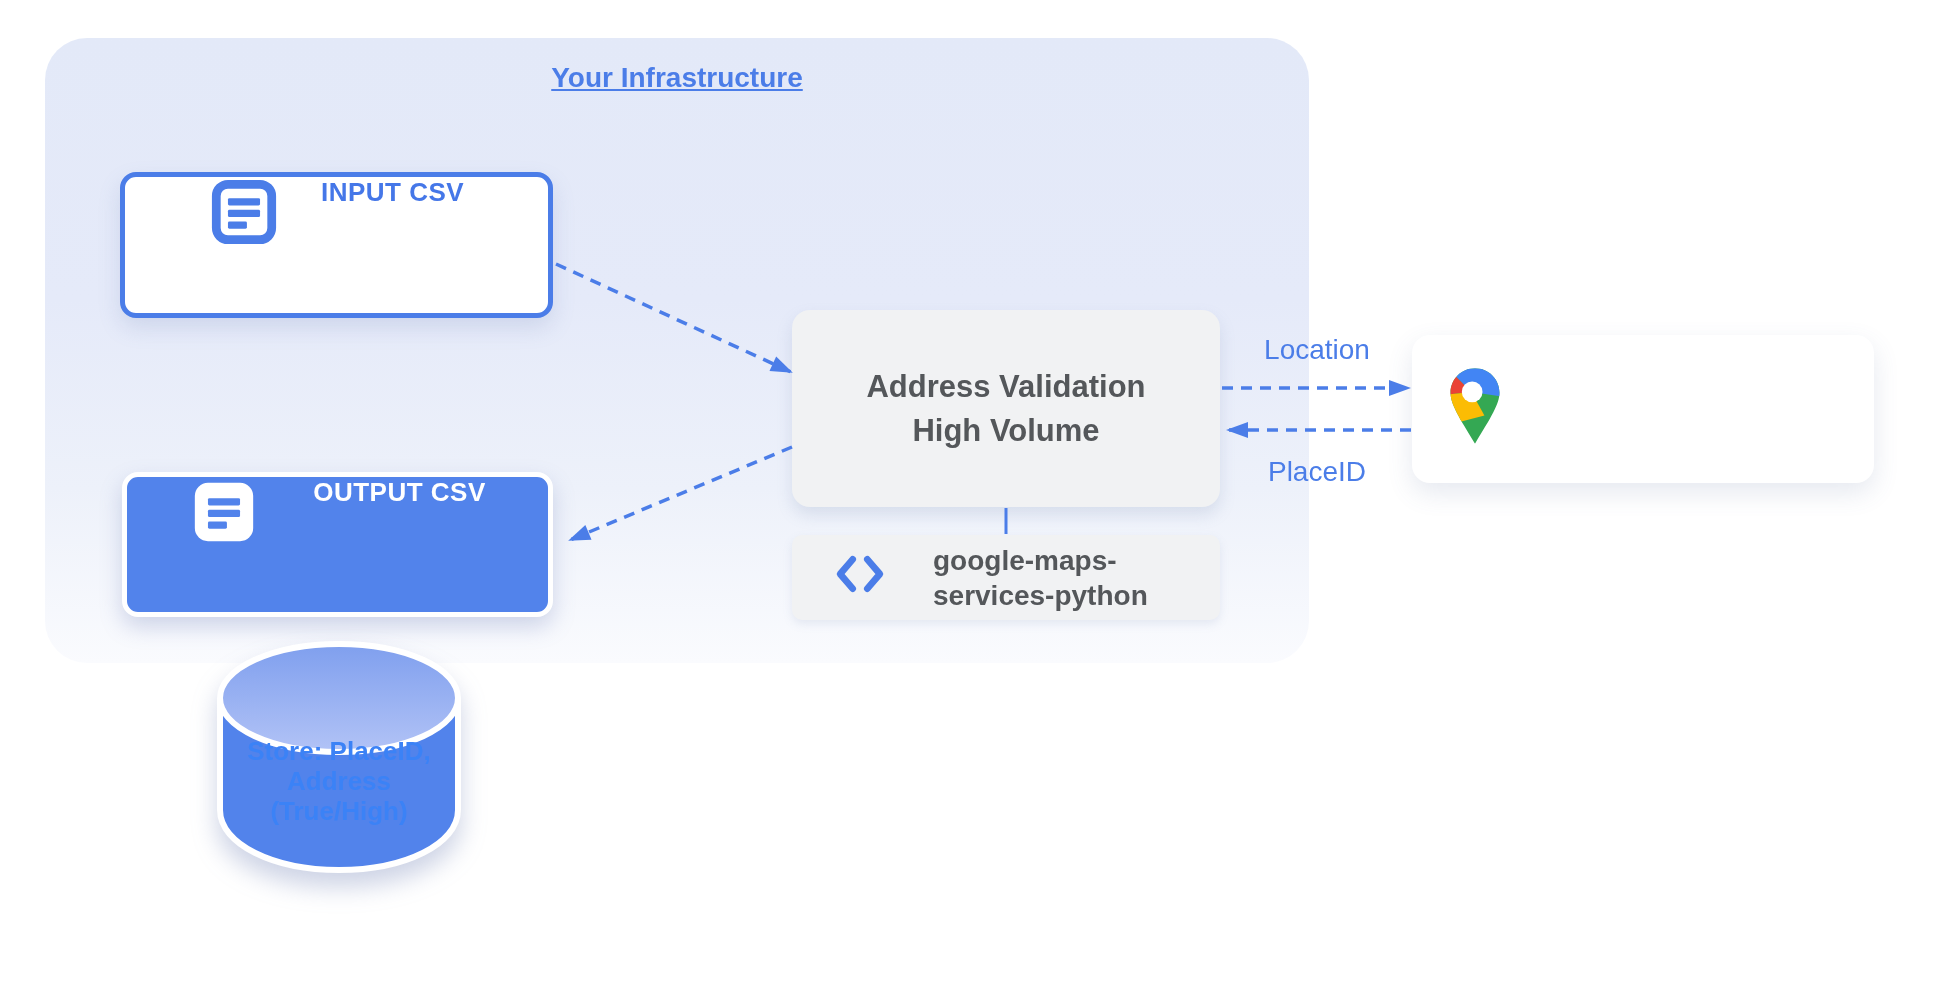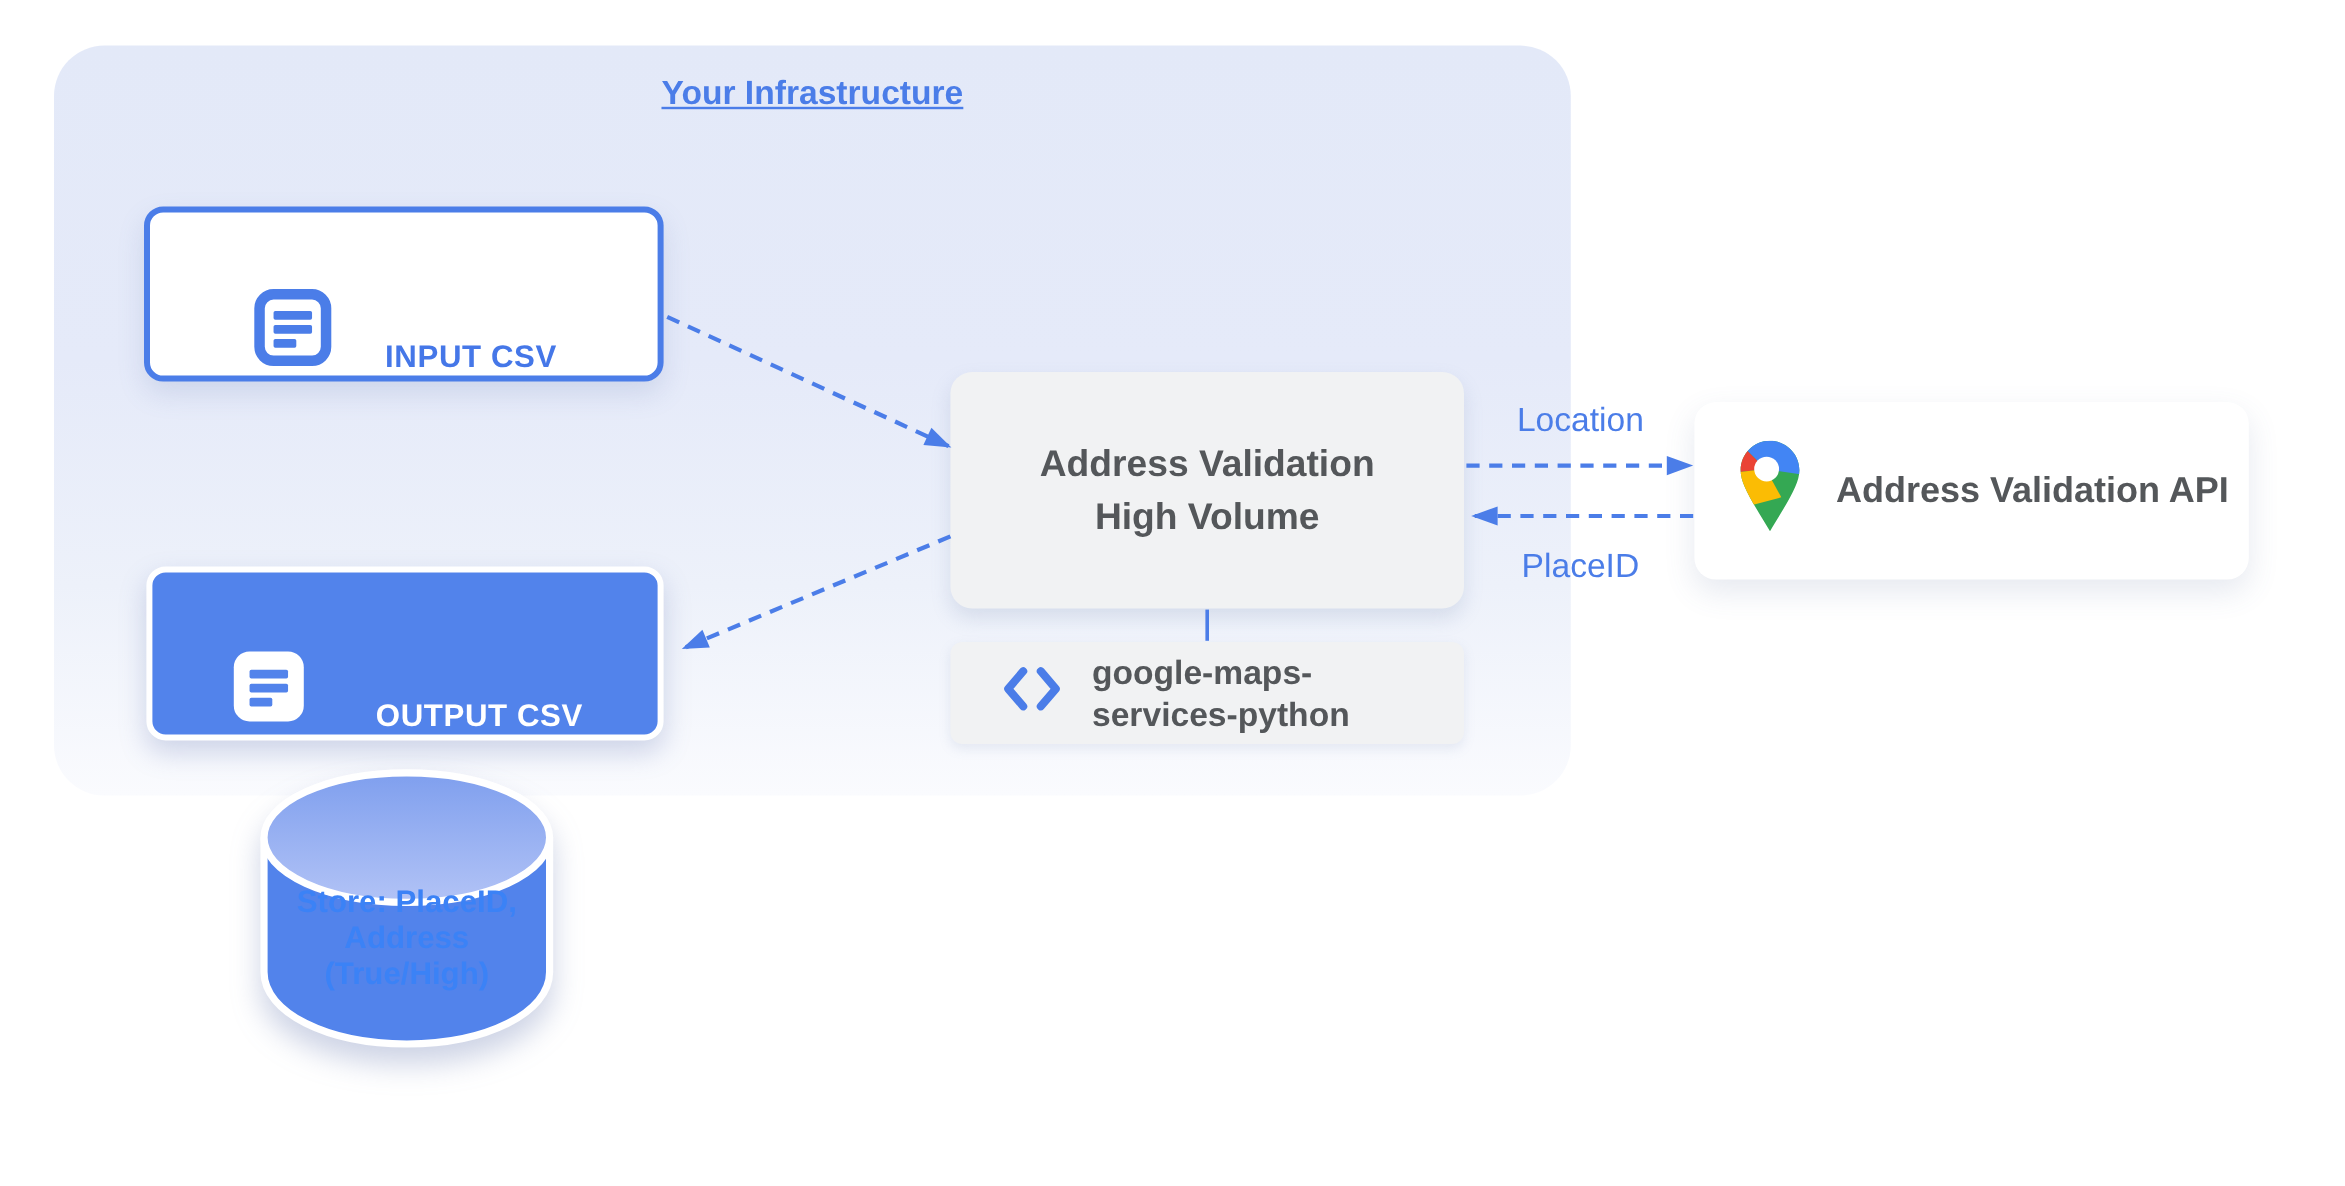--- a/index.html
+++ b/index.html
@@ -16,21 +16,21 @@
     background:linear-gradient(180deg,#e3e9f8 0%,#e5eaf9 42%,#edf1fa 72%,#fafbfe 100%);
   }
   .infra-title{
     left:45px;top:62px;width:1264px;text-align:center;
     font-size:28px;font-weight:bold;color:#4b7de8;text-decoration:underline;
   }
 
   
   .csv-box{
     box-sizing:border-box;border-radius:16px;
-    display:flex;align-items:flex-end;justify-content:center;gap:42px;
+    display:flex;align-items:flex-start;justify-content:center;gap:42px;
   }
   .input-box{
     left:120px;top:172px;width:433px;height:146px;
     background:#ffffff;border:5px solid #4b7de8;
     box-shadow:0 10px 22px rgba(100,120,180,0.18);
   }
   .input-box .csv-label{color:#4577e8;}
   .output-box{
     left:122px;top:472px;width:431px;height:145px;
     background:#5283eb;border:5px solid #ffffff;
@@ -51,21 +51,21 @@
     left:792px;top:310px;width:428px;height:197px;
     background:#f1f2f3;border-radius:18px;
     box-shadow:0 8px 16px rgba(120,140,180,0.20);
     display:flex;align-items:center;justify-content:center;text-align:center;
     font-size:31px;font-weight:bold;line-height:44px;color:#54575a;
   }
   .library-box{
     left:792px;top:535px;width:428px;height:85px;
     background:#f1f2f3;border-radius:10px;
     box-shadow:0 4px 10px rgba(120,140,180,0.15);
-    display:flex;align-items:center;padding-left:42px;box-sizing:border-box;gap:24px;
+    display:flex;align-items:center;padding-left:42px;box-sizing:border-box;gap:47px;
     font-size:28px;font-weight:bold;line-height:35px;color:#54575a;
   }
 
   
   .api-box{
     left:1412px;top:335px;width:462px;height:148px;
     background:#ffffff;border-radius:18px;
     box-shadow:0 10px 26px rgba(80,100,150,0.14);
     display:flex;align-items:center;padding-left:34px;box-sizing:border-box;gap:26px;
     font-size:30px;font-weight:bold;color:#54575a;
@@ -160,21 +160,20 @@
       </defs>
       <g clip-path="url(#pinClip)">
         <rect x="-3" y="-3" width="30" height="40" fill="#34a853"></rect>
         <polygon points="10.5,11 1,1.5 -3,4 -3,12.5" fill="#ea4335"></polygon>
         <polygon points="10.5,11 1,1.5 4,-3 27,-3 27,13.5" fill="#4285f4"></polygon>
         <polygon points="10.5,11 -3,12.5 -3,26 16,21" fill="#fbbc04"></polygon>
         <circle cx="10.8" cy="11" r="4.4" fill="#ffffff"></circle>
       </g>
     </svg>
   </span>
-  <span>Address Validation API</span>
 </div>
 
 <div class="abs edge-label label-location">Location</div>
 <div class="abs edge-label label-placeid">PlaceID</div>
 
 <svg class="abs overlay" width="1954" height="988" viewBox="0 0 1954 988">
   <defs>
     <marker id="ah" markerUnits="userSpaceOnUse" markerWidth="24" markerHeight="18" refX="21" refY="9" orient="auto">
       <path d="M1,1 L23,9 L1,17 Z" fill="#4b7de8"></path>
     </marker>

